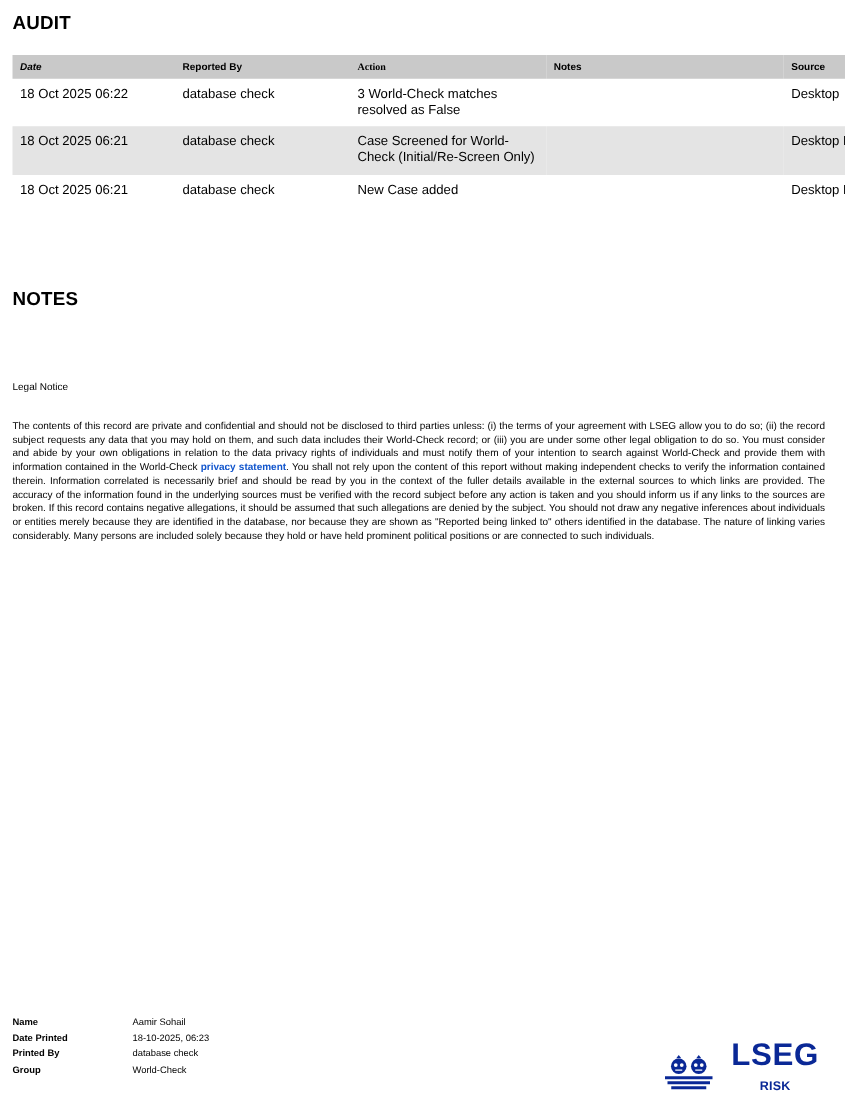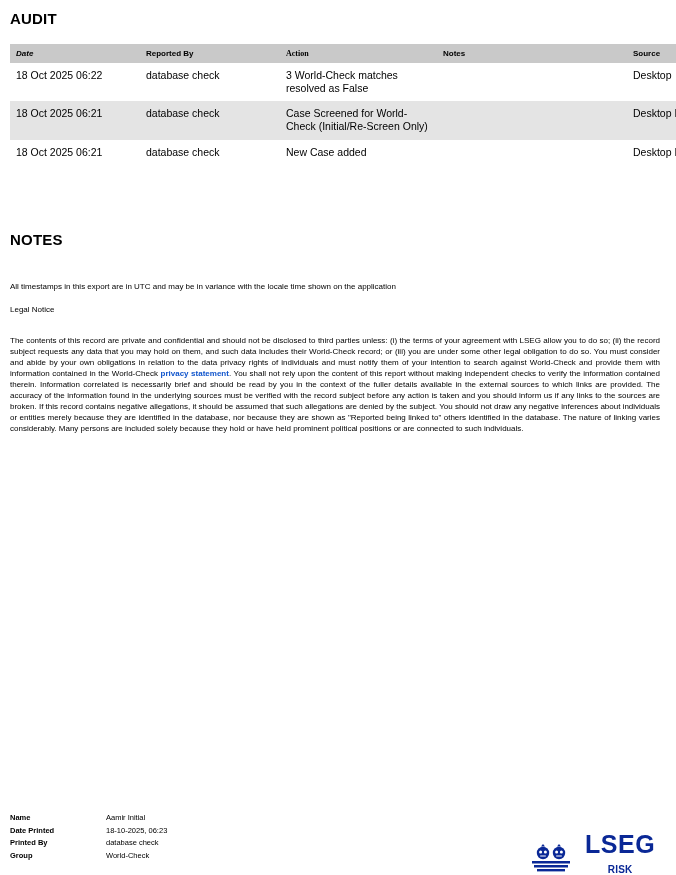--- a/index.html
+++ b/index.html
@@ -201,33 +201,32 @@
         <td>database check</td>
         <td>New Case added</td>
         <td></td>
         <td>Desktop Batch</td>
       </tr>
     </tbody>
   </table>
 
   <h1 class="section-title" id="notes-title">NOTES</h1>
 
-  <div class="notes-block" id="note-timestamps">All timestamps in this export are in UTC and may be in variance with the locale time shown on the application</div>
 
   <div class="notes-block" id="note-legal">Legal Notice</div>
 
   <div class="notes-block" id="note-body"><span>The contents of this record are private and confidential and should not be disclosed to third parties unless: (i) the terms of your agreement with LSEG allow you to do so; (ii) the record subject requests any data that you may hold on them, and such data includes their World-Check record; or (iii) you are under some other legal obligation to do so. You must consider and abide by your own obligations in relation to the data privacy rights of individuals and must notify them of your intention to search against World-Check and provide them with information contained in the World-Check </span><a href="#">privacy statement</a><span>. You shall not rely upon the content of this report without making independent checks to verify the information contained therein. Information correlated is necessarily brief and should be read by you in the context of the fuller details available in the external sources to which links are provided. The accuracy of the information found in the underlying sources must be verified with the record subject before any action is taken and you should inform us if any links to the sources are broken. If this record contains negative allegations, it should be assumed that such allegations are denied by the subject. You should not draw any negative inferences about individuals or entities merely because they are identified in the database, nor because they are shown as "Reported being linked to" others identified in the database. The nature of linking varies considerably. Many persons are included solely because they hold or have held prominent political positions or are connected to such individuals.</span></div>
 
   <div class="footer">
     <div class="footer-meta">
       <table>
         <tbody>
             <tr>
           <td class="label">Name</td>
-          <td class="value">Aamir Initial</td>
+          <td class="value">Aamir Sohail</td>
         </tr>
         <tr>
           <td class="label">Date Printed</td>
           <td class="value">18-10-2025, 06:23</td>
         </tr>
         <tr>
           <td class="label">Printed By</td>
           <td class="value">database check</td>
         </tr>
         <tr>

